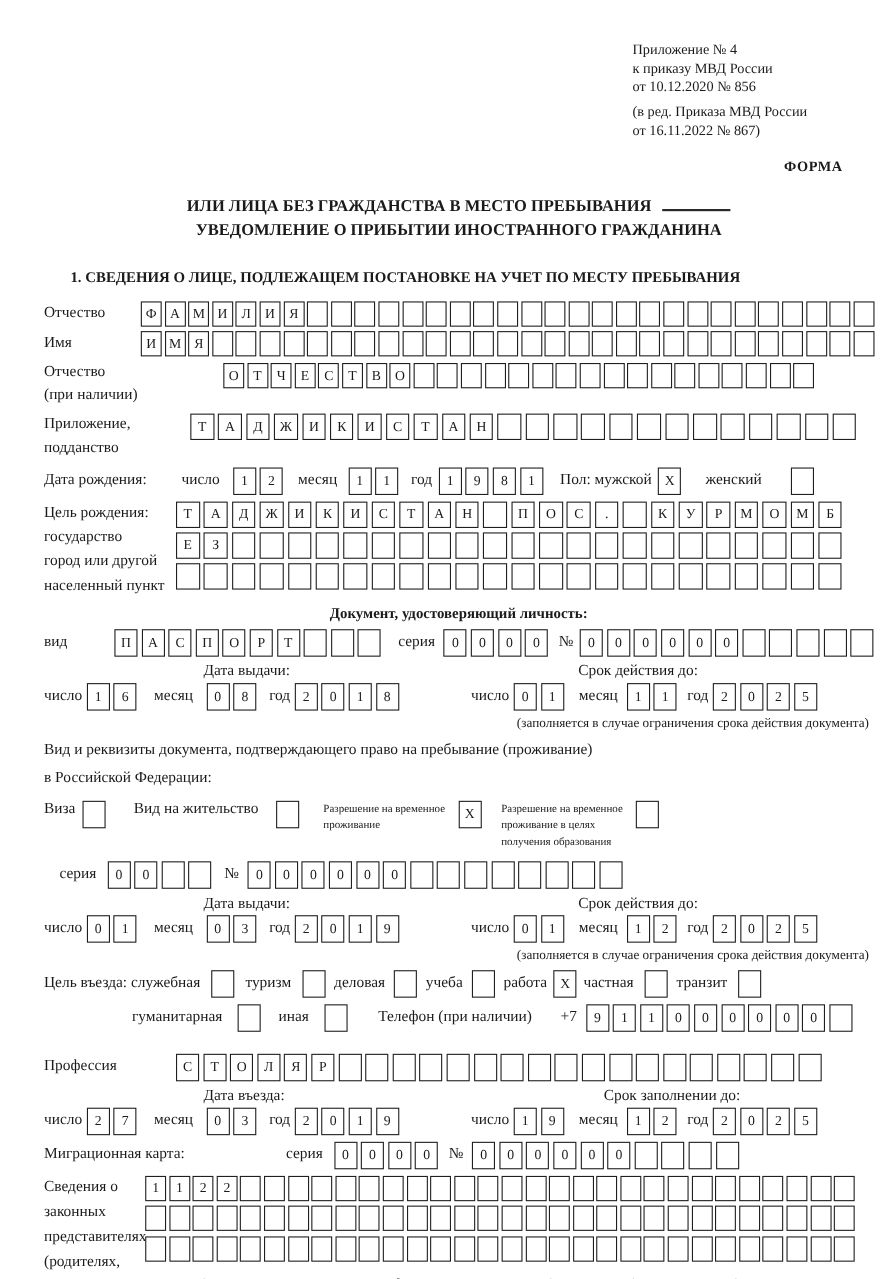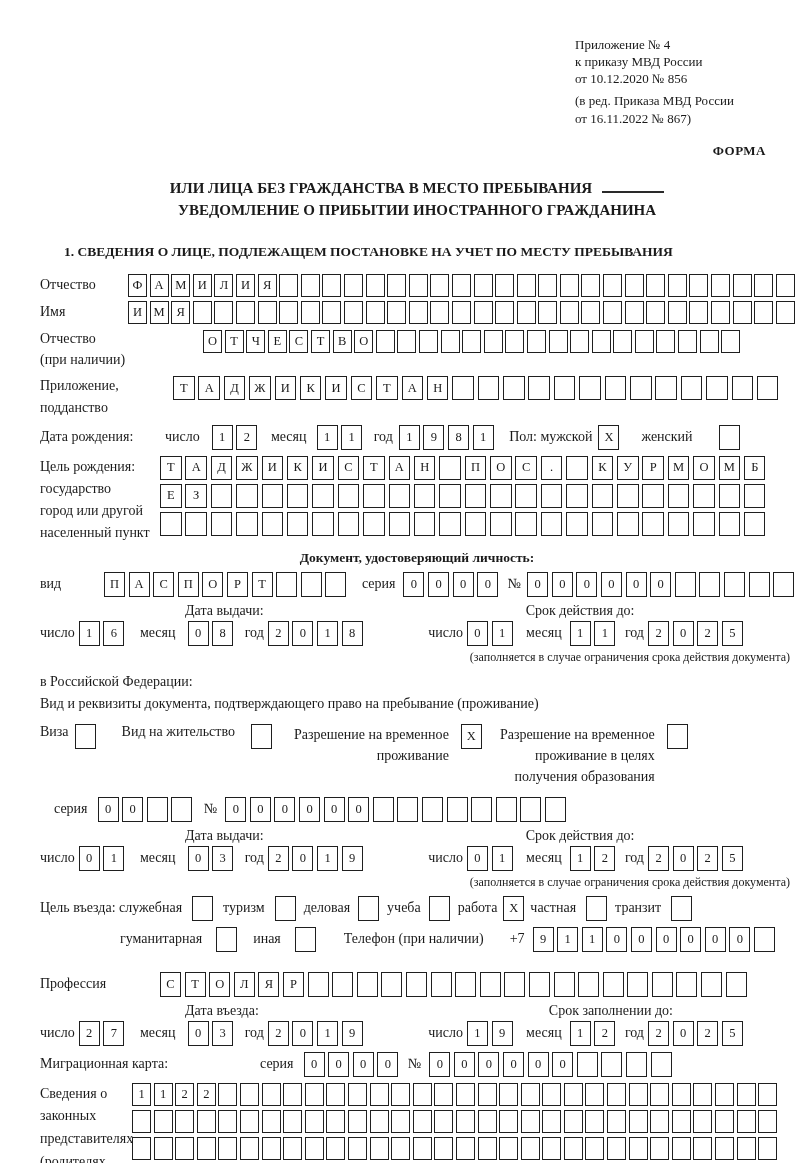--- a/index.html
+++ b/index.html
@@ -19,21 +19,21 @@
   .cells{display:inline-flex;flex:none;}
   .cell{box-sizing:border-box;flex:none;width:19px;height:23px;border:1.3px solid #1f1f1f;margin-right:2.6px;
         display:flex;align-items:center;justify-content:center;font-size:12.5px;background:#fff;}
   .m>.cell{width:21.5px;height:24px;margin-right:3.9px;}
   .w>.cell{width:21px;height:25px;margin-right:3.6px;}
   .cb>.cell{width:21px;height:25px;margin-right:0;}
   .stack>.cells{margin-bottom:4px;}
   .dhead{display:flex;font-size:14px;margin-top:6px;margin-bottom:2px;}
   .note{font-size:12px;font-weight:normal;text-align:right;padding-right:4px;margin-top:1px;margin-bottom:6px;}
   .plain{font-size:14px;line-height:1.6;}
-  .ctr{text-align:right;font-size:14px;line-height:1.5;}
+  .ctr{text-align:left;font-size:10px;line-height:1.5;}
   .dochead{text-align:center;font-weight:bold;font-size:13.5px;margin:6px 0 6px 0;}
   .foot{font-size:12.5px;font-weight:bold;margin-top:8px;margin-left:50px;}
   .w88{width:88px;} .w163{width:163px;} .w133{width:133px;} .w120{width:120px;} .w92{width:92px;}
 </style>
 </head>
 <body>
 
 <div class="page">
 
   <div class="hdr">
@@ -387,22 +387,22 @@
     <span class="lbl" style="margin-left:6px">год</span>
     <span class="cells w" style="margin-left:4px">
         <span class="cell">2</span>
         <span class="cell">0</span>
         <span class="cell">2</span>
         <span class="cell">5</span>
       </span>
   </div>
   <div class="note">(заполняется в случае ограничения срока действия документа)</div>
 
+  <div class="plain">Вид и реквизиты документа, подтверждающего право на пребывание (проживание)</div>
   <div class="plain" style="margin-top:4px">в Российской Федерации:</div>
-  <div class="plain">Вид и реквизиты документа, подтверждающего право на пребывание (проживание)</div>
 
   <div class="frow top" style="margin-top:8px">
     <span class="lbl">Виза</span>
     <span class="cells cb" style="margin-left:6px">
         <span class="cell"></span>
       </span>
     <span class="lbl" style="margin-left:26px">Вид на жительство</span>
     <span class="cells cb" style="margin-left:16px">
         <span class="cell"></span>
       </span>

